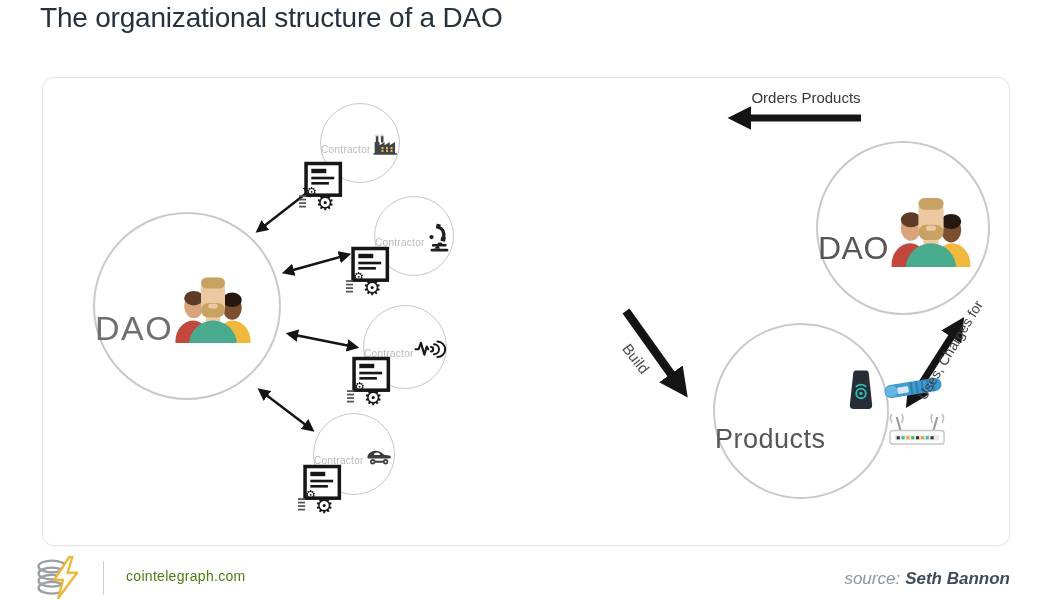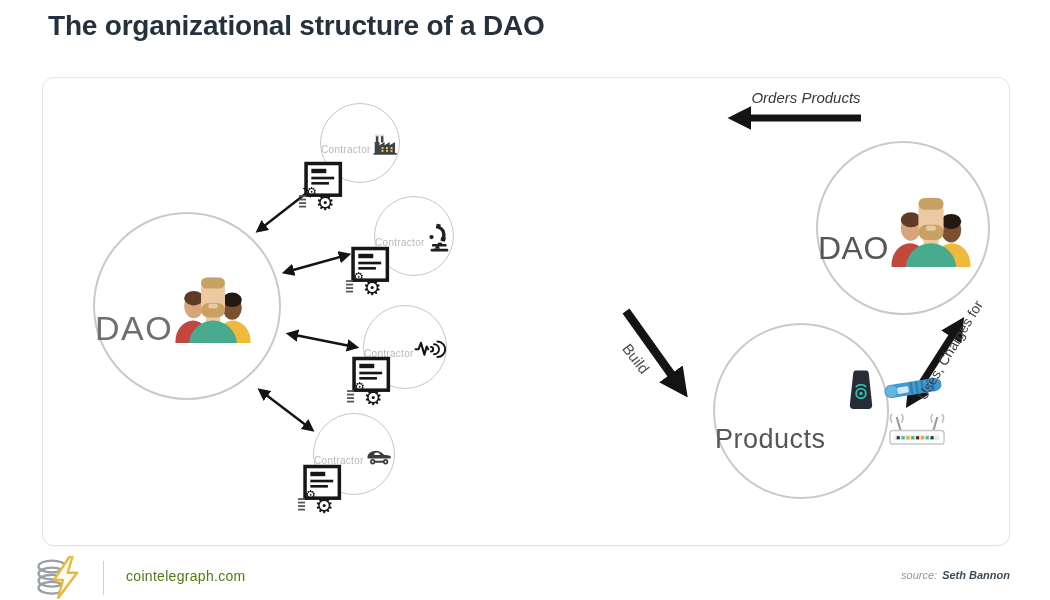--- a/index.html
+++ b/index.html
@@ -1,22 +1,22 @@
 <!DOCTYPE html>
 <html><head>
 <meta charset="utf-8">
 <style>
   html,body{margin:0;padding:0}
   body{
     width:1050px;height:600px;position:relative;overflow:hidden;
     background:#ffffff;font-family:"Liberation Sans",sans-serif;
   }
   .page-title{
-    position:absolute;left:40px;top:2px;margin:8px;
-    font-size:28px;font-weight:700;color:#25313c;letter-spacing:-0.2px;
+    position:absolute;left:40px;top:2px;margin:0;
+    font-size:28px;font-weight:400;color:#25313c;letter-spacing:-0.2px;
   }
   .card{
     position:absolute;left:42px;top:77px;width:966px;height:467px;
     background:#fff;border:1px solid #e3e5e7;border-radius:12px;
     box-shadow:0 1px 3px rgba(0,0,0,0.04);
   }
   .circle{
     position:absolute;border-radius:50%;background:#fff;
     display:flex;flex-direction:row;align-items:center;box-sizing:border-box;
   }
@@ -49,30 +49,30 @@
   .devices{position:relative;width:140px;height:86px;margin-top:2px}
   .dev-speaker{position:absolute;left:20px;top:0}
   .dev-band{position:absolute;left:56px;top:6px}
   .dev-router{position:absolute;left:62px;top:44px}
   .arrows-layer{position:absolute;left:0;top:0;width:966px;height:467px;pointer-events:none}
   .thin{stroke:#141414;stroke-width:2.4;marker-start:url(#ah);marker-end:url(#ah)}
   .orders-line{stroke:#141414;stroke-width:7;marker-end:url(#ahBig)}
   .build-line{stroke:#141414;stroke-width:8.5;marker-end:url(#ahBig)}
   .uses-line{stroke:#141414;stroke-width:7;marker-start:url(#ahBig);marker-end:url(#ahBig)}
   .orders-label{position:absolute;left:688px;top:11px;width:150px;text-align:center;
-    font-style:italic;font-size:15px;color:#373737}
+    font-size:15px;color:#373737}
   .build-label{position:absolute;left:560px;top:272px;width:66px;text-align:center;
     font-size:15px;color:#4c4c4c;transform:rotate(52deg)}
   .uses-label{position:absolute;left:841px;top:264px;width:132px;text-align:center;
     font-size:14px;color:#3f3f3f;transform:rotate(-59deg)}
   
   .footer-logo{position:absolute;left:33px;top:556px}
   .footer-divider{position:absolute;left:103px;top:561px;width:1px;height:34px;background:#cfcfcf}
   .footer-site{position:absolute;left:126px;top:568px;font-size:14px;color:#4d7c0f;letter-spacing:0.3px}
-  .footer-source{position:absolute;right:40px;top:569px;font-size:11px;font-style:italic;color:#8c97a3}
+  .footer-source{position:absolute;right:40px;top:569px;font-size:17px;font-style:italic;color:#8c97a3}
   .footer-source .src-name{color:#3e4c5a;font-weight:700;margin-left:5px}
 </style>
 </head>
 <body>
 
 <svg width="0" height="0" style="position:absolute" aria-hidden="true">
   <defs>
     <symbol id="sym-people" viewBox="0 0 100 90">
       <ellipse cx="26" cy="44" rx="12" ry="15" fill="#d9a47b"></ellipse>
       <ellipse cx="26" cy="34" rx="12" ry="9" fill="#5d3b26"></ellipse>

